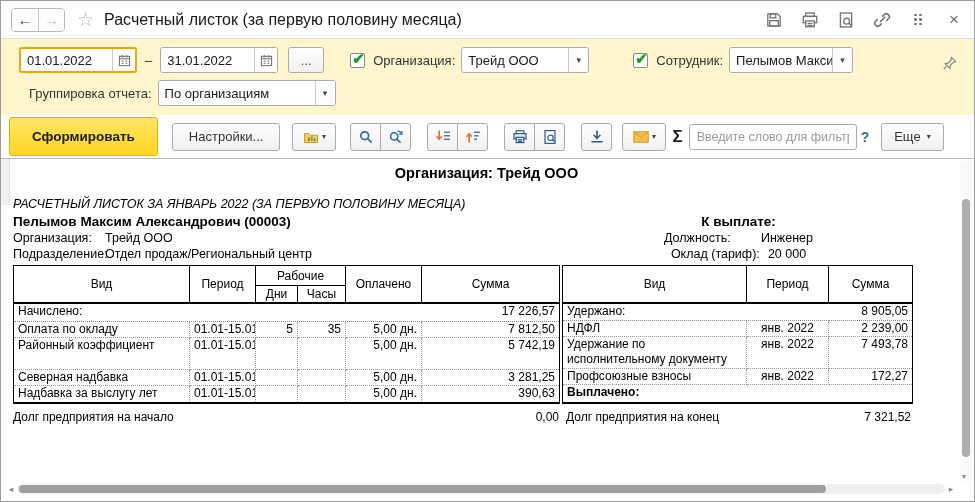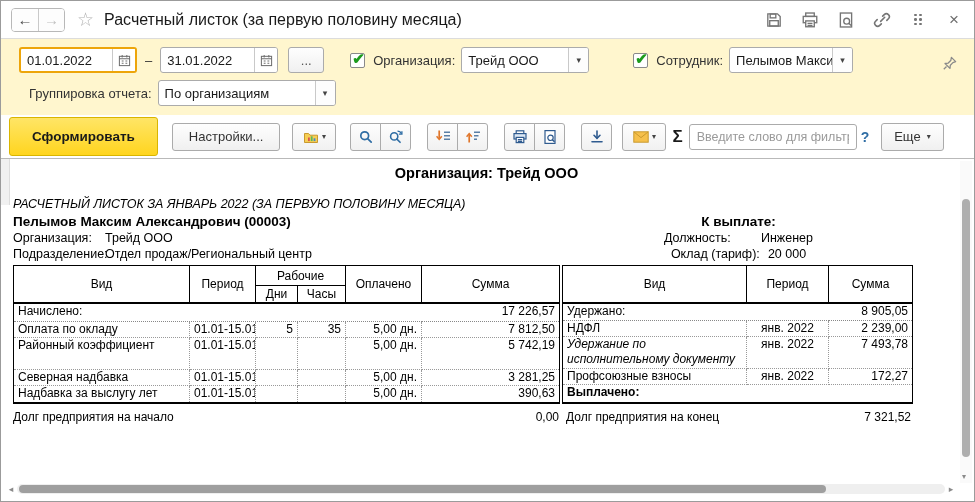--- a/index.html
+++ b/index.html
@@ -83,21 +83,21 @@
   .rt tr.data td { border:1px dotted #999; }
   .rt tr.data td:first-child { border-left:1px solid #000; }
   .rt tr.data td:last-child { border-right:1px solid #000; }
   .rt tr.total td:first-child { border-left:1px solid #000; }
   .rt tr.total td:last-child { border-right:1px solid #000; }
   .rt tr.last td { border-bottom:2px solid #000; }
   .rt tr.h16 { height:16px; } .rt tr.h32 { height:32px; } .rt tr.h18 { height:18px; }
   .num { text-align:right; }
   .ctr { text-align:center; }
   .bold { font-weight:bold; }
-  .wrapcell { white-space:normal !important;font-style:italic; }
+  .wrapcell { white-space:normal !important; }
   .footrow { display:flex; margin-top:6px; margin-left:2px; font-size:12px; }
   .fl { width:546px; display:flex; justify-content:space-between; }
   .fr { width:350px; margin-left:2px; display:flex; justify-content:space-between; padding-left:5px; }
   
   .vscroll { position:absolute; top:160px; right:2px; width:12px; height:322px; background:#fafafa; }
   .vthumb { position:absolute; left:2px; top:38px; width:8px; height:258px; background:#aeaeae; border-radius:4px; }
   .varrow { position:absolute; left:2px; bottom:2px; font-size:8px; color:#8a8a8a; }
   .hscroll { position:absolute; left:4px; bottom:6px; width:952px; height:12px; display:flex; align-items:center; }
   .harrow { font-size:9px; color:#8a8a8a; width:12px; text-align:center; }
   .htrack { flex:1; height:10px; background:#efefef; border-radius:5px; position:relative; }

